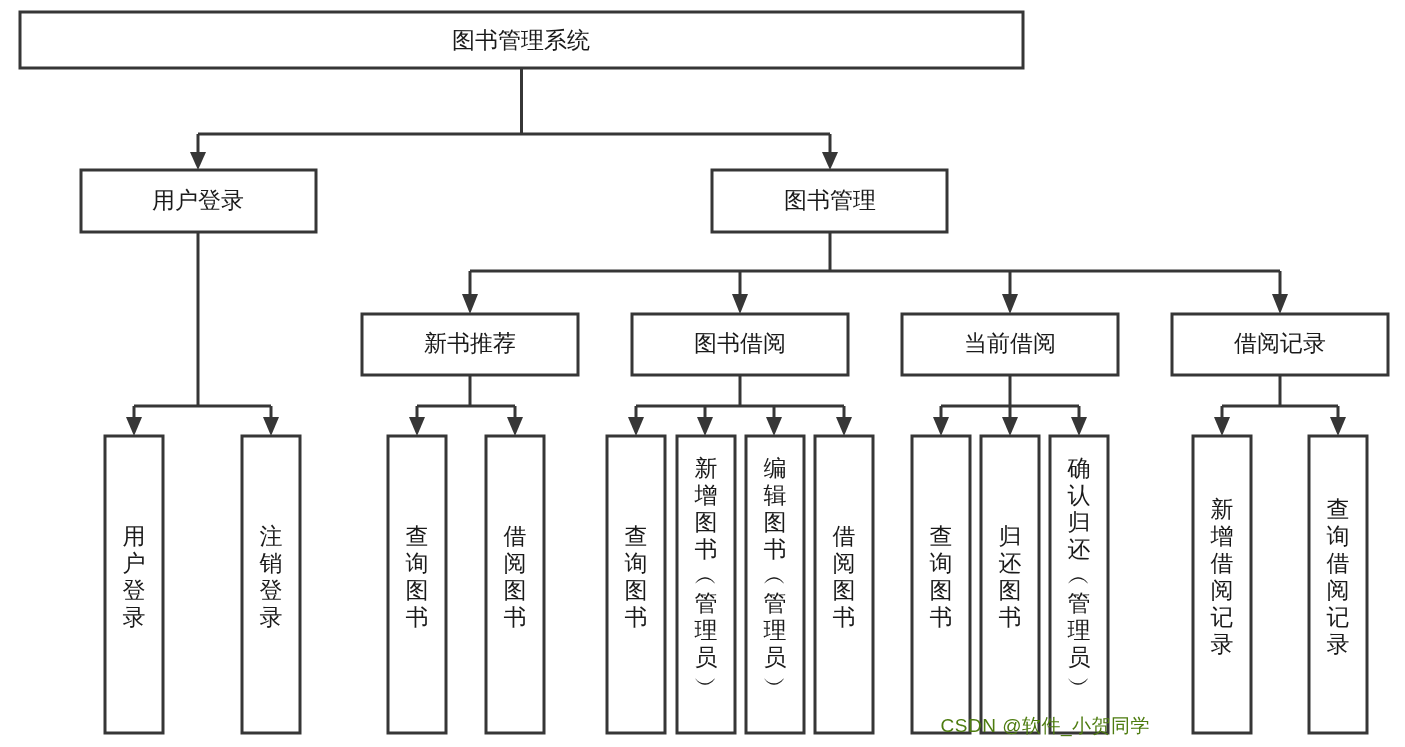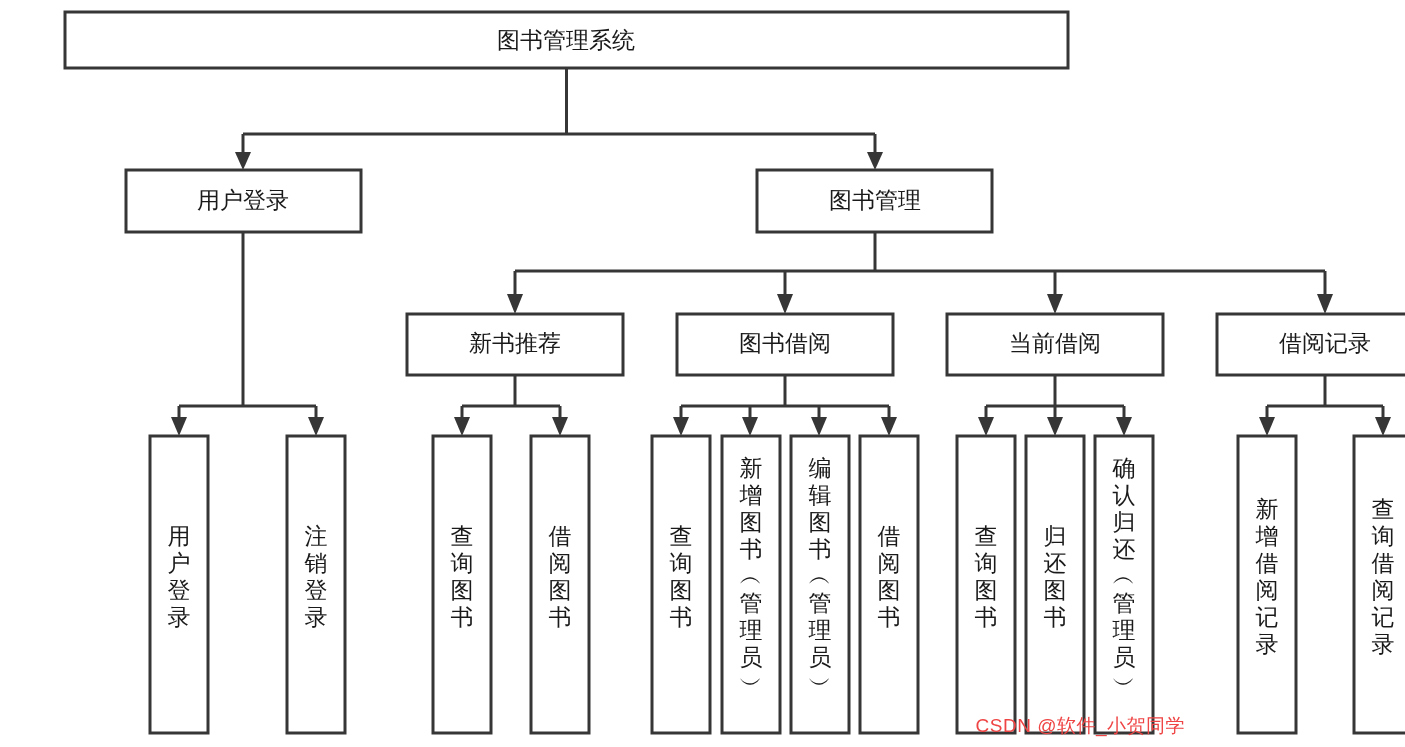--- a/index.html
+++ b/index.html
@@ -13,21 +13,20 @@
     font-family: "Liberation Sans", "DejaVu Sans", sans-serif;
     overflow: hidden;
     position: relative;
   }
   #diagram-root {
     position: absolute;
     left: 0;
     top: 0;
     width: 1152px;
     height: 747px;
-    padding-left: 45px;
   }
   svg#flow {
     display: block;
     width: 1405px;
     height: 747px;
   }
   .node-box {
     fill: #ffffff;
     stroke: #363636;
     stroke-width: 3;
@@ -50,25 +49,25 @@
     dominant-baseline: middle;
   }
   .node-label-v {
     font-family: "Liberation Sans", "DejaVu Sans", sans-serif;
     font-size: 23px;
     fill: #1a1a1a;
     text-anchor: middle;
   }
   .watermark {
     position: absolute;
-    right: 12px;
+    right: 2px;
     bottom: 8px;
     font-family: "Liberation Sans", "DejaVu Sans", sans-serif;
     font-size: 19px;
-    color: #ef4444;
+    color: #4d7c0f;
     letter-spacing: 0.5px;
     white-space: nowrap;
     pointer-events: none;
   }
 </style>
 </head>
 <body>
 
 <div id="diagram-root">
   <svg id="flow" viewBox="0 0 1405 747" xmlns="http://www.w3.org/2000/svg">

